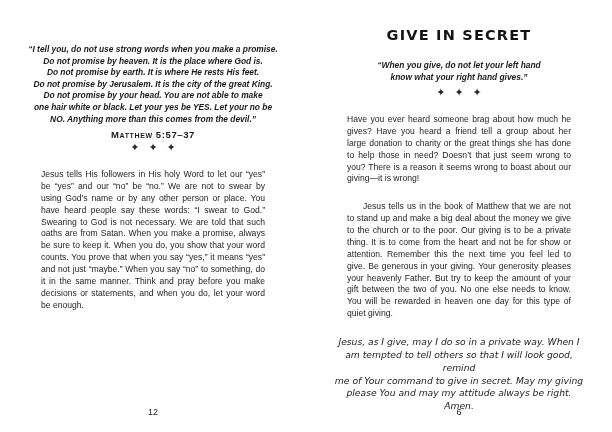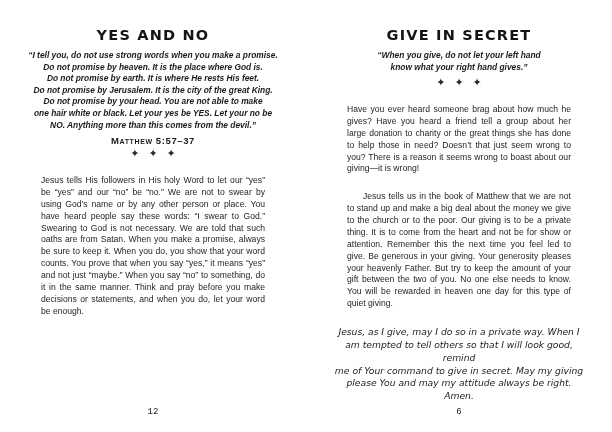--- a/index.html
+++ b/index.html
@@ -33,21 +33,21 @@
     margin: 0 0 7px 0;
   }
   .scripture-quote {
     font-family: "Liberation Sans", sans-serif;
     font-size: 8.4px;
     font-weight: 700;
     font-style: italic;
     line-height: 1.38;
     white-space: pre-line;
     color: #1b1b1b;
-    margin: 0 auto 4px auto;
+    margin: 17px auto 4px auto;
   }
   .scripture-reference {
     font-size: 9.5px;
     font-weight: 700;
     font-variant: small-caps;
     letter-spacing: 0.6px;
     color: #1b1b1b;
     margin: 2px 0 2px 0;
   }
   .divider-stars {
@@ -85,30 +85,28 @@
     margin: 10px auto 12px auto;
   }
   .page-number {
     position: absolute;
     bottom: 15px;
     left: 0;
     right: 0;
     text-align: center;
     font-size: 9px;
     color: #1b1b1b;
-    font-family: Liberation Mono, monospace;
   }
 </style>
 </head>
 <body>
 
 <div class="spread">
 
   <div class="page">
-    <h1 class="chapter-title">YES AND NO</h1>
     <div class="scripture-quote">“I tell you, do not use strong words when you make a promise.
 Do not promise by heaven. It is the place where God is.
 Do not promise by earth. It is where He rests His feet.
 Do not promise by Jerusalem. It is the city of the great King.
 Do not promise by your head. You are not able to make
 one hair white or black. Let your yes be YES. Let your no be
 NO. Anything more than this comes from the devil.”</div>
     <div class="scripture-reference">Matthew 5:57–37</div>
     <div class="divider-stars">
       <span class="star">✦</span><span class="star">✦</span><span class="star">✦</span>

